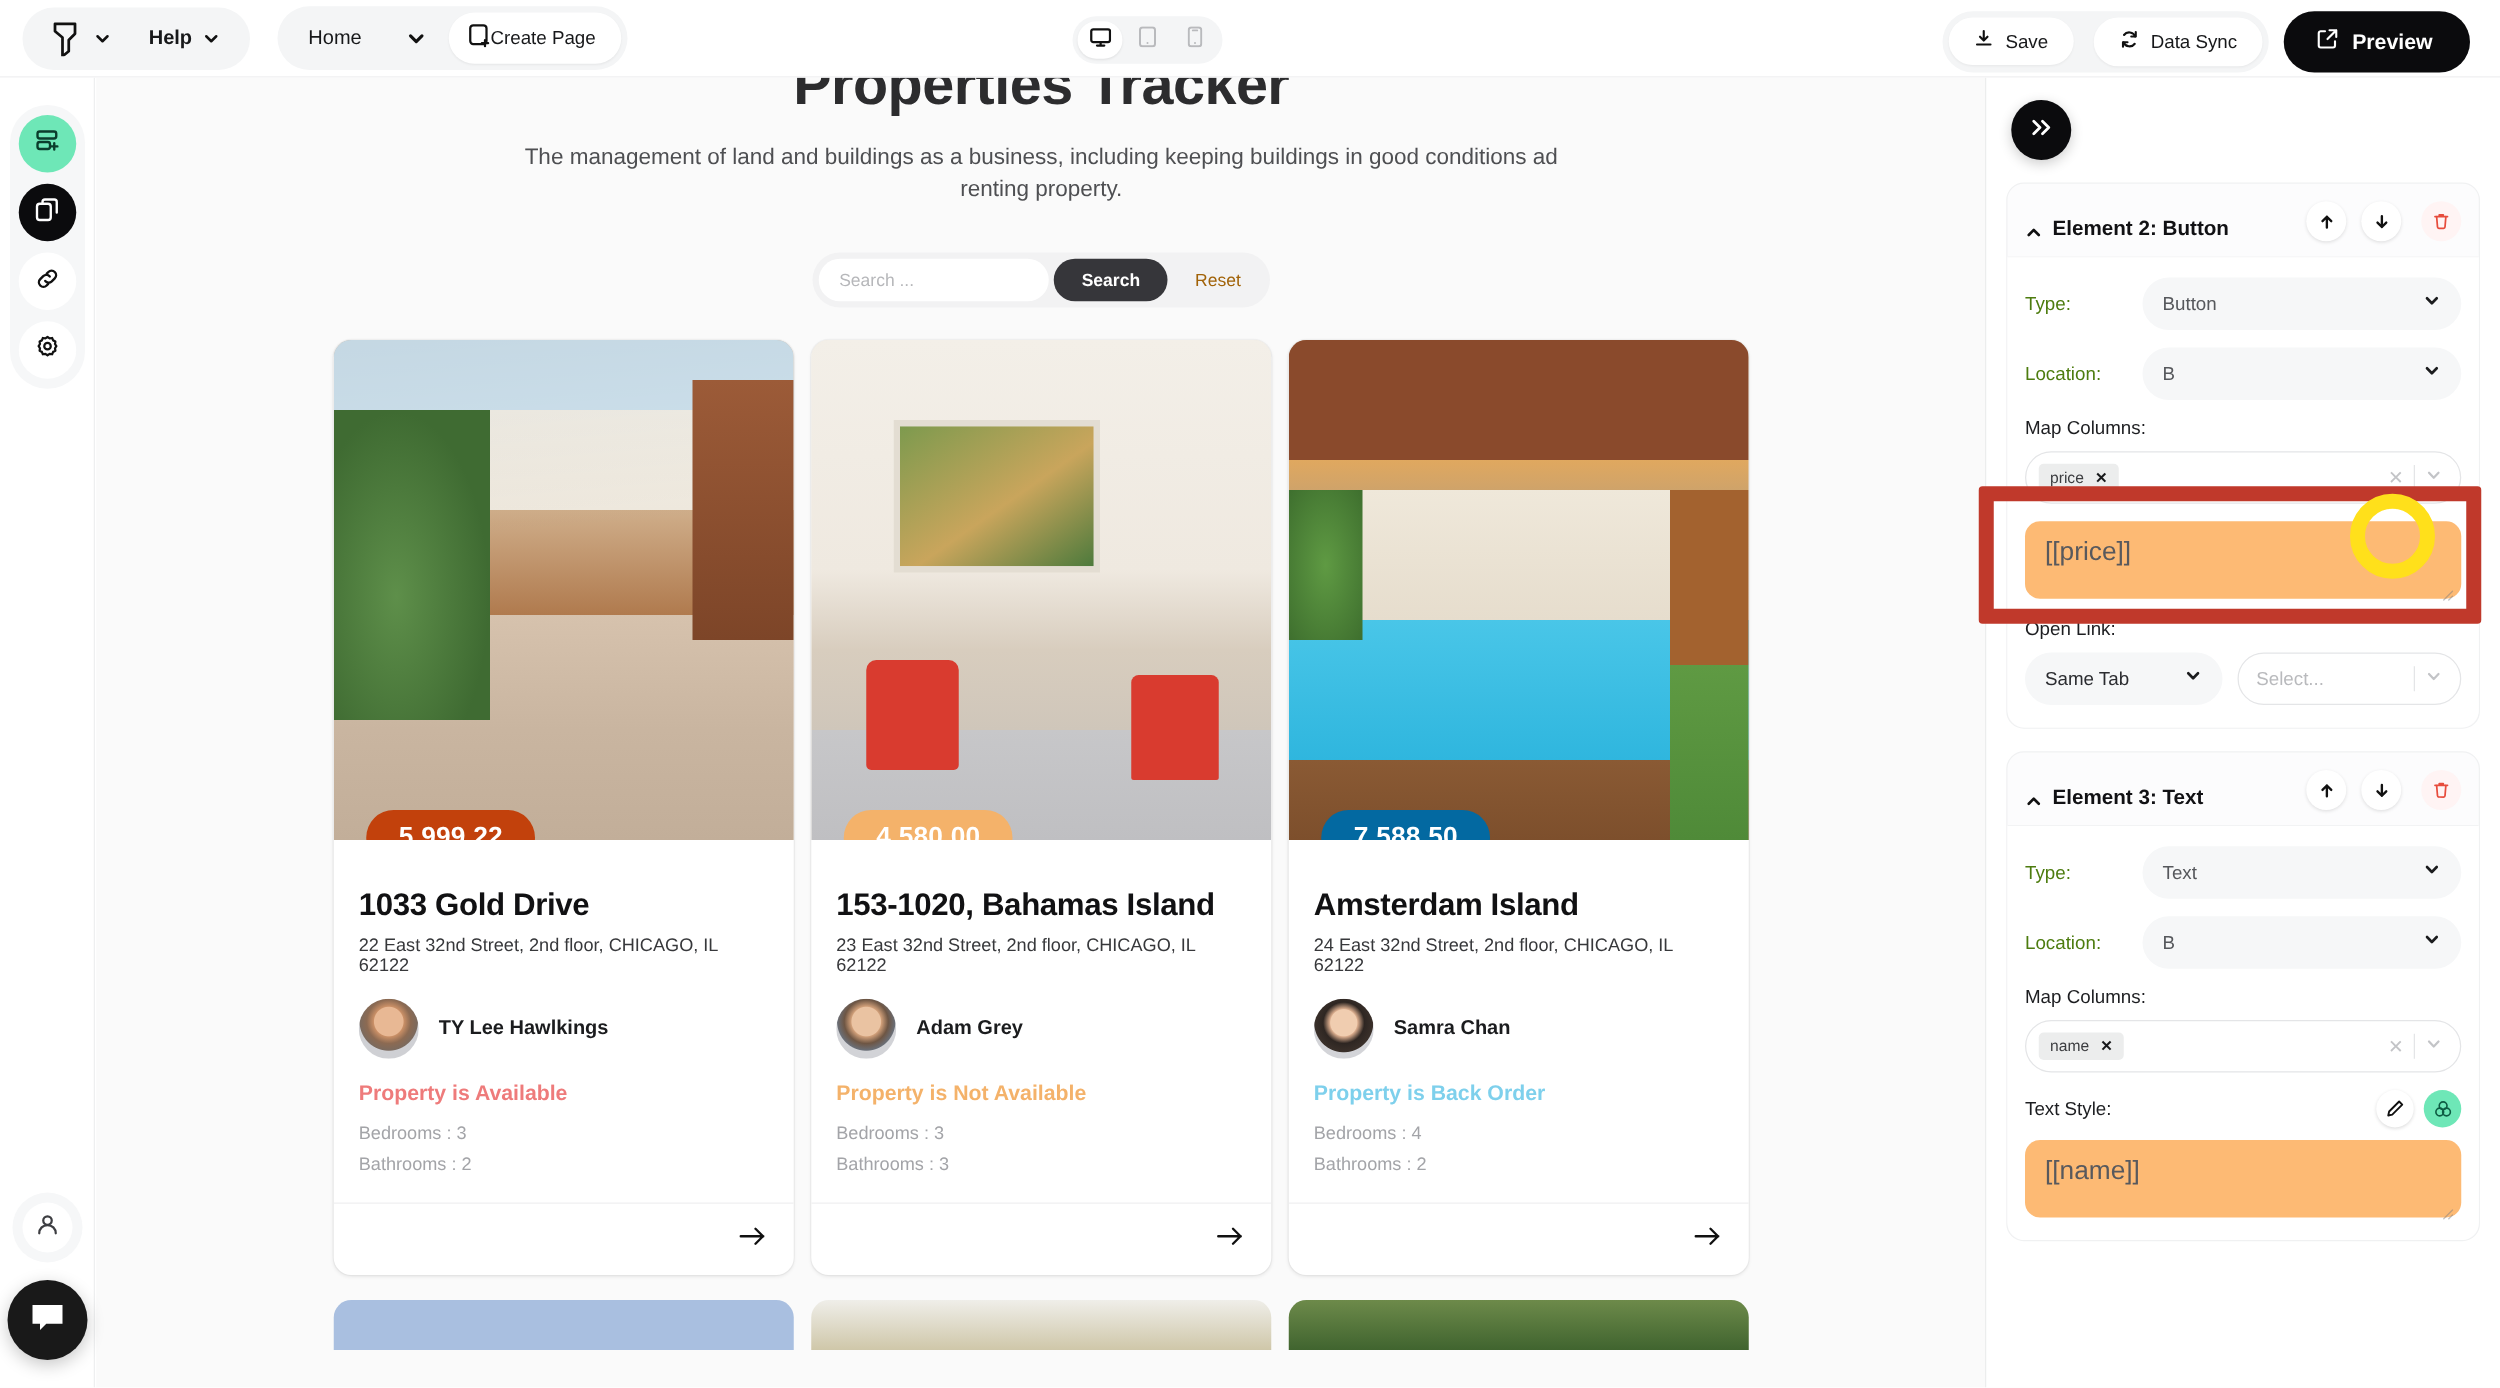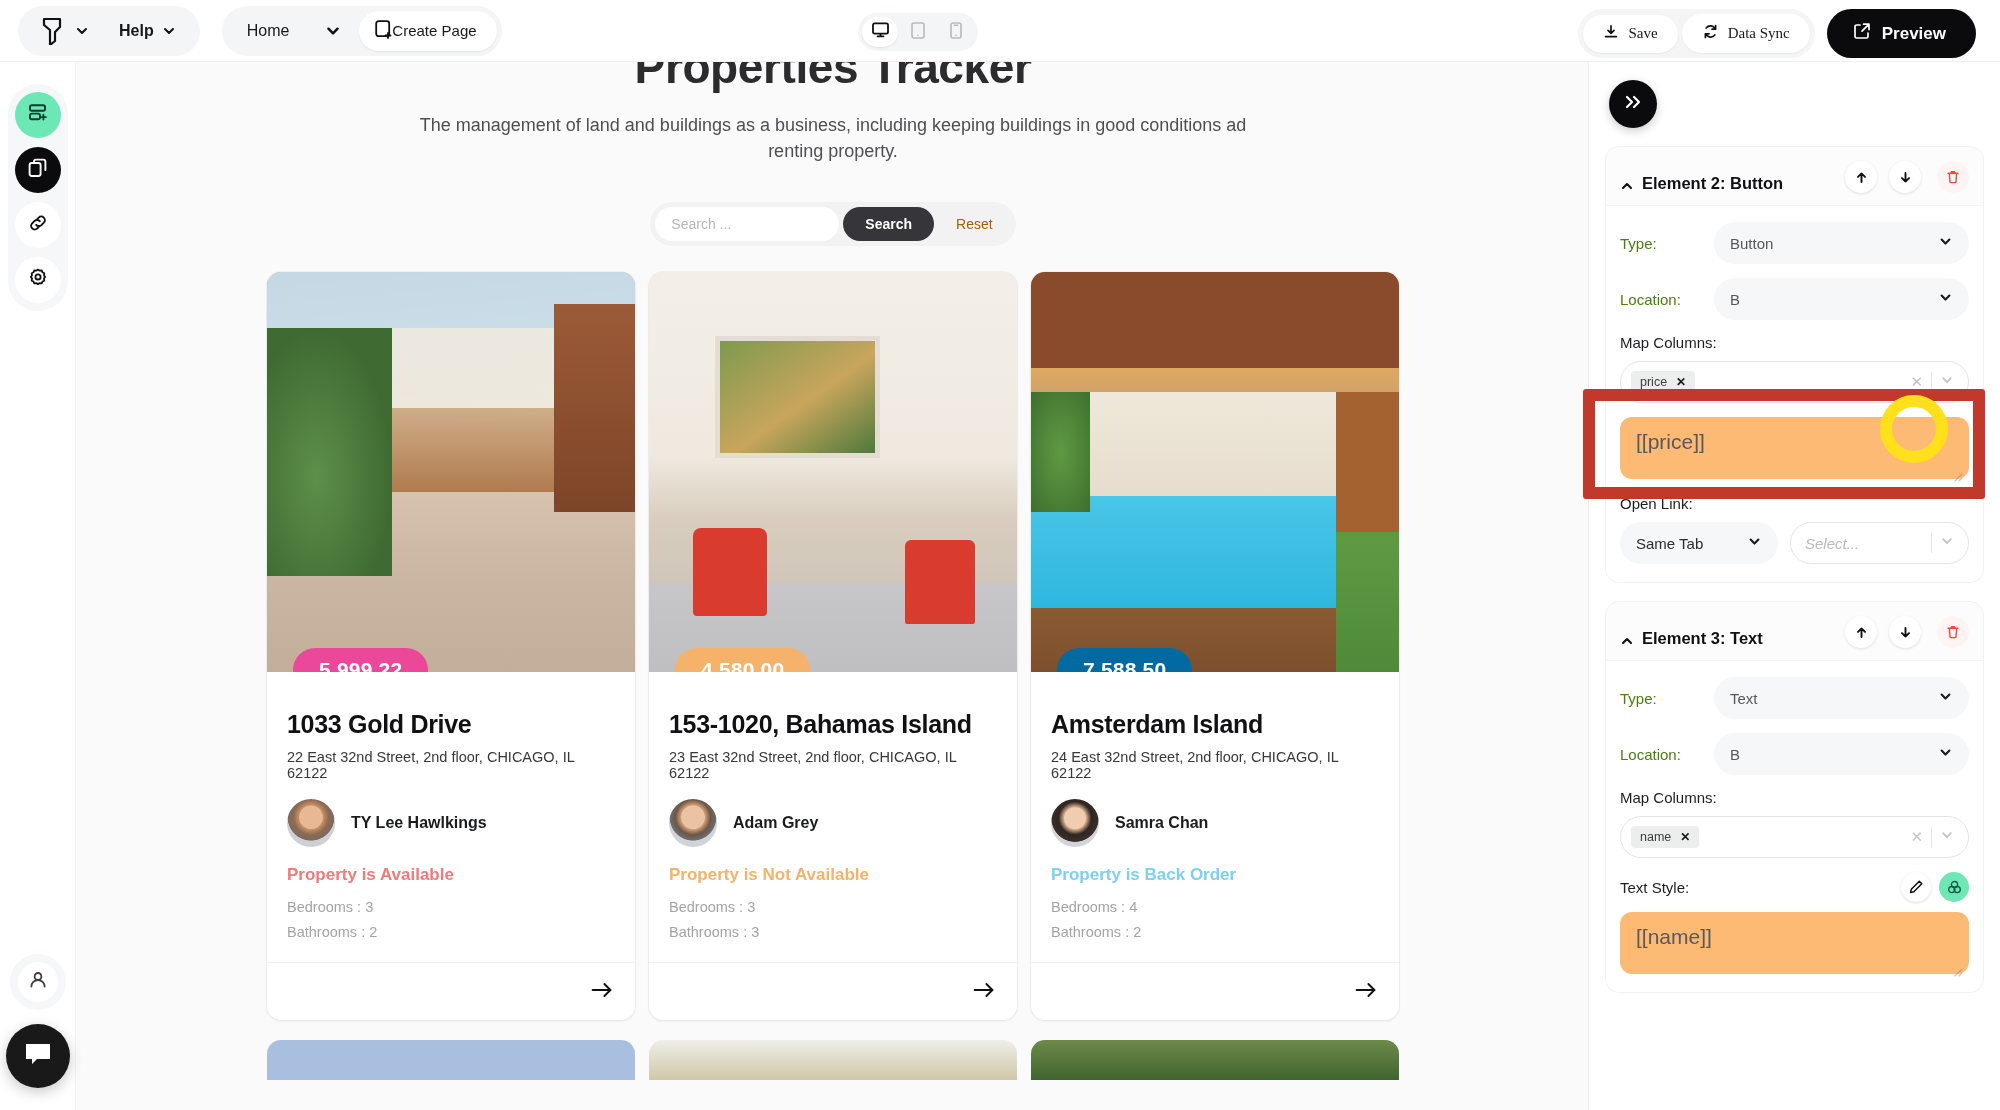--- a/index.html
+++ b/index.html
@@ -55,22 +55,22 @@
   .device-btn {
     width: 36px; height: 30px; border-radius: 24px; display: flex;
     align-items: center; justify-content: center; cursor: pointer;
   }
   .device-btn.active { background: #ffffff; box-shadow: 0 1px 2px rgba(0,0,0,.08); }
   .right-group {
     position: absolute; right: 24px; top: 9px; display: flex;
     align-items: center; gap: 0;
   }
   .sd-wrap {
-    display: flex; align-items: center; background: #f4f5f6;
-    border-radius: 34px; padding: 5px; gap: 4px; margin-right: 12px; font-family: Liberation Serif, serif;
+    display: flex; align-items: flex-start; background: #f4f5f6;
+    border-radius: 34px; padding: 5px; gap: 16px; margin-right: 12px;
   }
   .sd-btn {
     display: flex; align-items: center; gap: 9px; background: #fff;
     border-radius: 28px; padding: 9px 20px; font-size: 15px; font-weight: 500;
     color: #17181a; cursor: pointer; white-space: nowrap;
     box-shadow: 0 1px 2px rgba(0,0,0,.05);
   }
   .preview-btn {
     display: flex; align-items: center; gap: 11px; background: #0b0b0d;
     color: #fff; border-radius: 34px; padding: 13px 30px 13px 26px;
@@ -326,21 +326,21 @@
   .link-row { display: flex; align-items: center; gap: 12px; }
   .link-select {
     flex: 0 0 158px; height: 42px; background: #f6f7f8; border-radius: 22px;
     display: flex; align-items: center; padding: 0 16px; cursor: pointer;
   }
   .link-select .select-val { color: #2b2c30; }
   .link-multi {
     flex: 1; height: 42px; border: 1px solid #e4e5e7; border-radius: 22px;
     display: flex; align-items: center; padding: 0 6px 0 14px; background: #fff;
   }
-  .link-ph { font-size: 15px; color: #b9babd; flex: 1; font-style: italic; }
+  .link-ph { font-size: 15px; color: #b9babd; flex: 1; }
   .toggle-row { display: flex; align-items: center; gap: 10px; margin-top: 16px; }
   .toggle-label { font-size: 14.5px; color: #1d1e21; flex: 0 0 76px; line-height: 1.35; }
   .toggle-wrap {
     flex: 1; background: #f6f7f8; border-radius: 24px; height: 46px;
     display: flex; align-items: center; padding: 5px; gap: 8px;
   }
   .toggle-opt {
     background: #fff; border-radius: 20px; padding: 8px 18px; font-size: 15px;
     font-weight: 700; color: #111114; cursor: pointer;
     box-shadow: 0 1px 3px rgba(0,0,0,.1);
@@ -549,21 +549,21 @@
           <button class="btn-search">Search</button>
           <button class="btn-reset">Reset</button>
         </div>
       </div>
 
       <div class="cards-grid">
 
         <div class="card">
           <div class="card-img">
             <div class="img-house"></div>
-            <div class="price-badge" style="background:#ec4899;">5,999.22</div>
+            <div class="price-badge" style="background:#c2410c;">5,999.22</div>
           </div>
           <div class="card-body">
             <div class="card-title">1033 Gold Drive</div>
             <div class="card-addr">22 East 32nd Street, 2nd floor, CHICAGO, IL 62122</div>
             <div class="card-person">
               <div class="person-avatar">
                   <div class="face"></div>
                 </div>
               <div class="person-name">TY Lee Hawlkings</div>
             </div>

